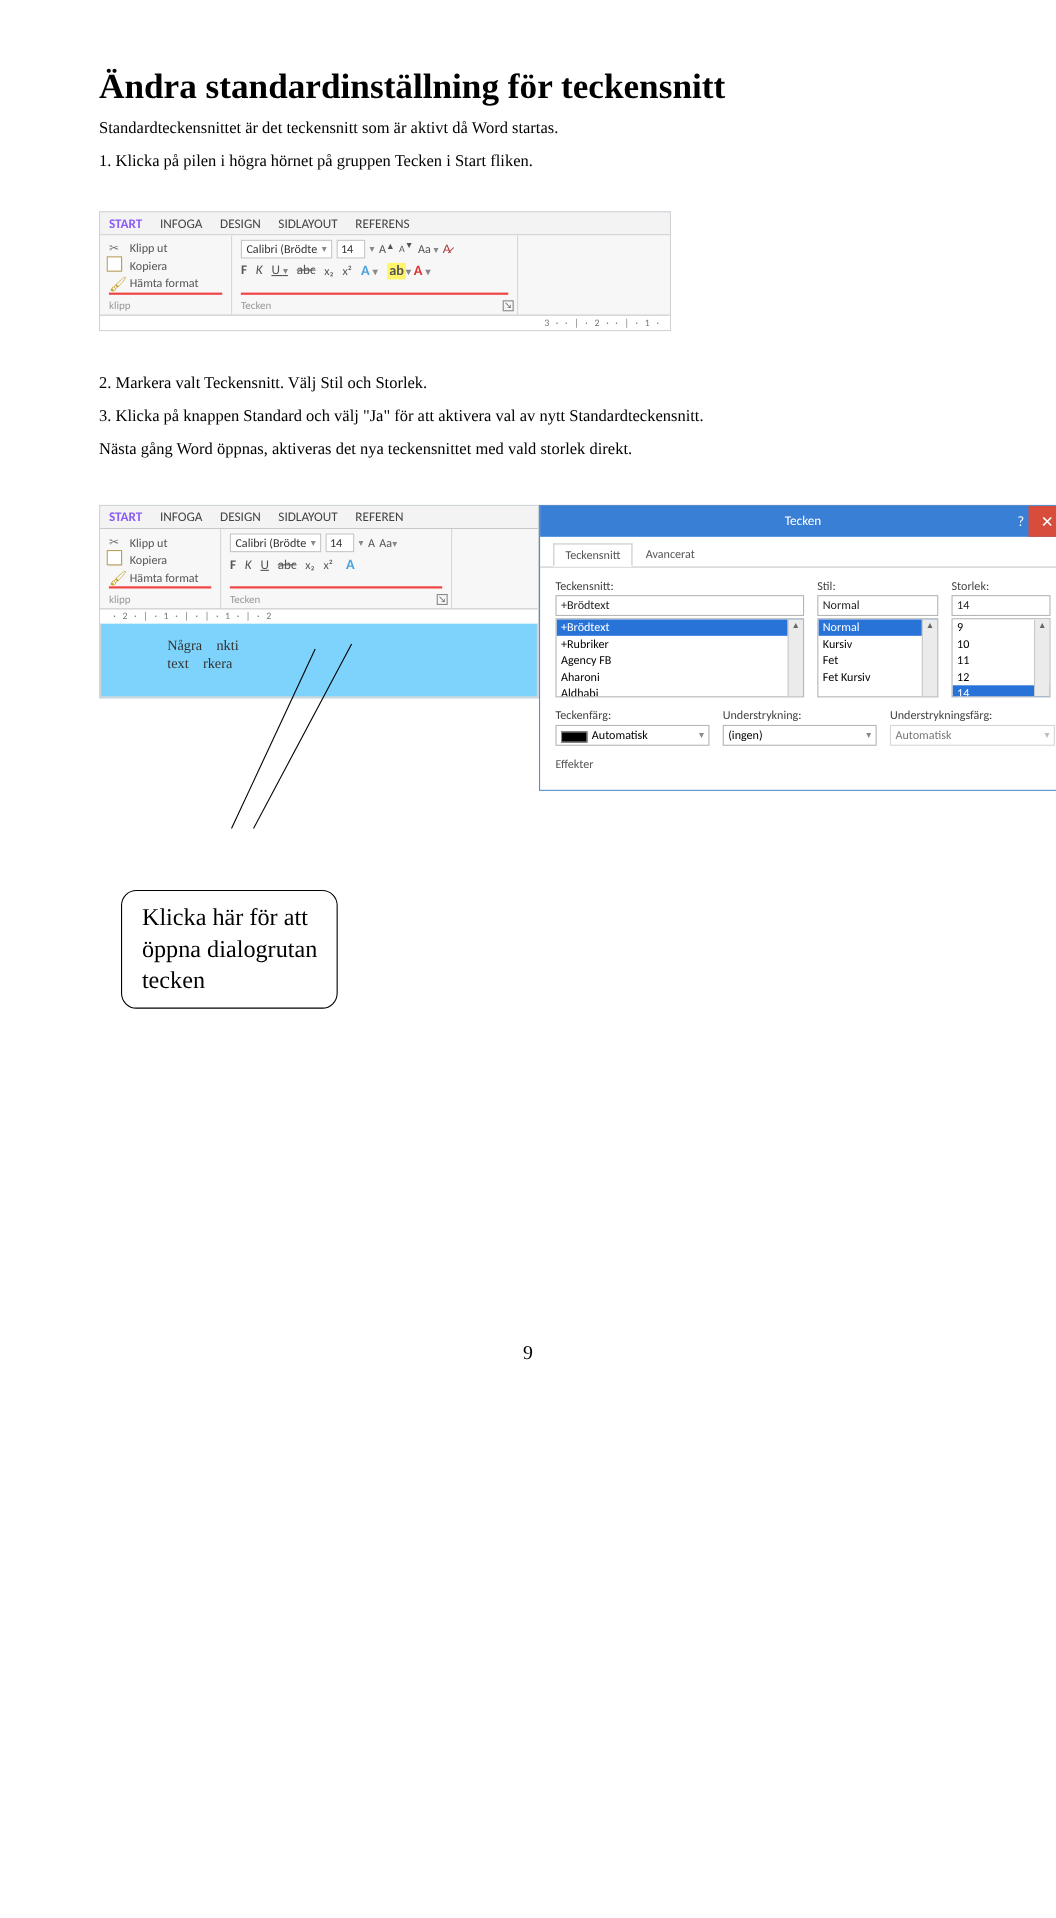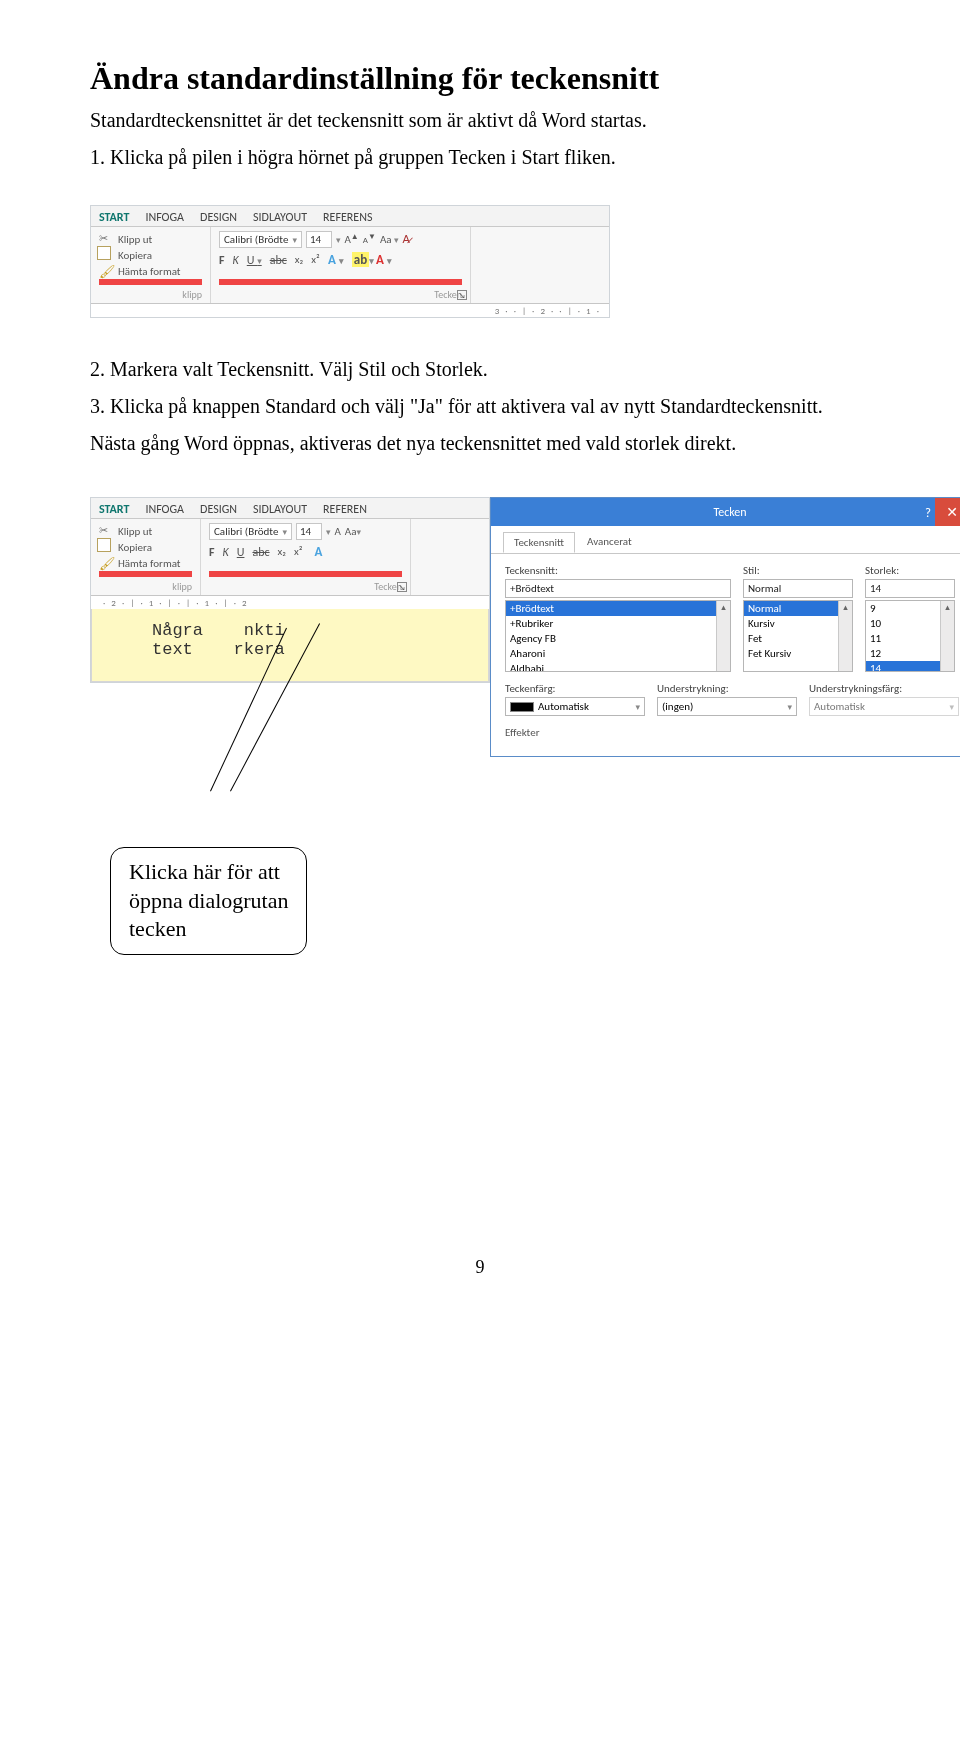--- a/index.html
+++ b/index.html
@@ -14,21 +14,21 @@
   .page {
     padding: 60px 90px 40px 90px;
     position: relative;
   }
   h1 {
     font-size: 32px;
     font-weight: bold;
     margin: 0 0 10px 0;
   }
   p {
-    font-size: 20px;
+    font-size: 15px;
     line-height: 1.35;
     margin: 0 0 10px 0;
   }
 
   
   .ribbon-shot {
     width: 520px;
     border: 1px solid #cfd4d9;
     background: #f3f3f3;
     font-family: "Segoe UI", Calibri, Arial, sans-serif;
@@ -39,38 +39,38 @@
   }
   .ribbon-tabs {
     display: flex;
     gap: 16px;
     padding: 4px 8px 2px 8px;
     align-items: center;
     border-bottom: 1px solid #c9c9c9;
     font-size: 12px;
   }
   .ribbon-tabs .tab { color: #444; }
-  .ribbon-tabs .tab.active { color: #0f766e; font-weight: 600; }
+  .ribbon-tabs .tab.active { color: #8b5cf6; font-weight: 600; }
   .ribbon-body {
     display: flex;
     background: #f7f7f7;
   }
   .group {
     border-right: 1px solid #d8d8d8;
     padding: 4px 8px 2px 8px;
     display: flex;
     flex-direction: column;
     justify-content: space-between;
   }
   .group-title {
-    text-align: right;
+    text-align: left;
     font-size: 10px;
     color: #999;
     padding-top: 3px;
-    border-top: 6px solid #ef4444;
+    border-top: 2px solid #ef4444;
   }
   .clip-group { width: 120px; }
   .clip-row { display: flex; align-items: center; gap: 5px; font-size: 11px; color: #555; padding: 1px 0; }
   .clip-row .ico { width: 14px; height: 14px; display: inline-block; }
   .ico-cut { color: #777; }
   .ico-copy { display: block; width: 12px; height: 12px; border: 1px solid #b7a15e; background: #fff; position: relative; }
   .ico-copy:before { content:""; position:absolute; top:-3px; left:-3px; width:12px; height:12px; border:1px solid #b7a15e; background:#fff; }
   .ico-brush { color: #c69c1c; font-size: 13px; }
 
   .font-group { width: 260px; }
@@ -121,21 +121,21 @@
     position:absolute;
     border-top: 1.5px solid #000;
   }
   .cl1 { left: 310px; top: -40px; width: 250px; transform: rotate(-8deg); transform-origin: left center;}
   .cl2 { left: 310px; top: -20px; width: 250px; transform: rotate(-12deg); transform-origin: left center;}
 
   
   .shot2-wrap { display:flex; gap:0; align-items:flex-start; margin-top:10px; }
   .ribbon-shot2 { width: 400px; }
   .ribbon-shot2 .ruler { justify-content:flex-start; padding-left:12px; }
-  .doc-preview { background:#fef9c3; border:1px solid #d6d6d6; border-top:none; padding:12px 16px 22px 60px; font-family:Liberation Mono, monospace; font-size:17px; color:#333; position:relative; }
+  .doc-preview { background:#7dd3fc; border:1px solid #d6d6d6; border-top:none; padding:12px 16px 22px 60px; font-family:Liberation Serif, serif; font-size:13px; color:#333; position:relative; }
   .doc-preview .snipped { white-space:pre; }
 
   
   .dialog {
     width: 480px;
     height: 260px;
     border: 1px solid #5a8cc8;
     font-family: "Segoe UI", Calibri, Arial, sans-serif;
     font-size: 11px;
     background:#fff;

